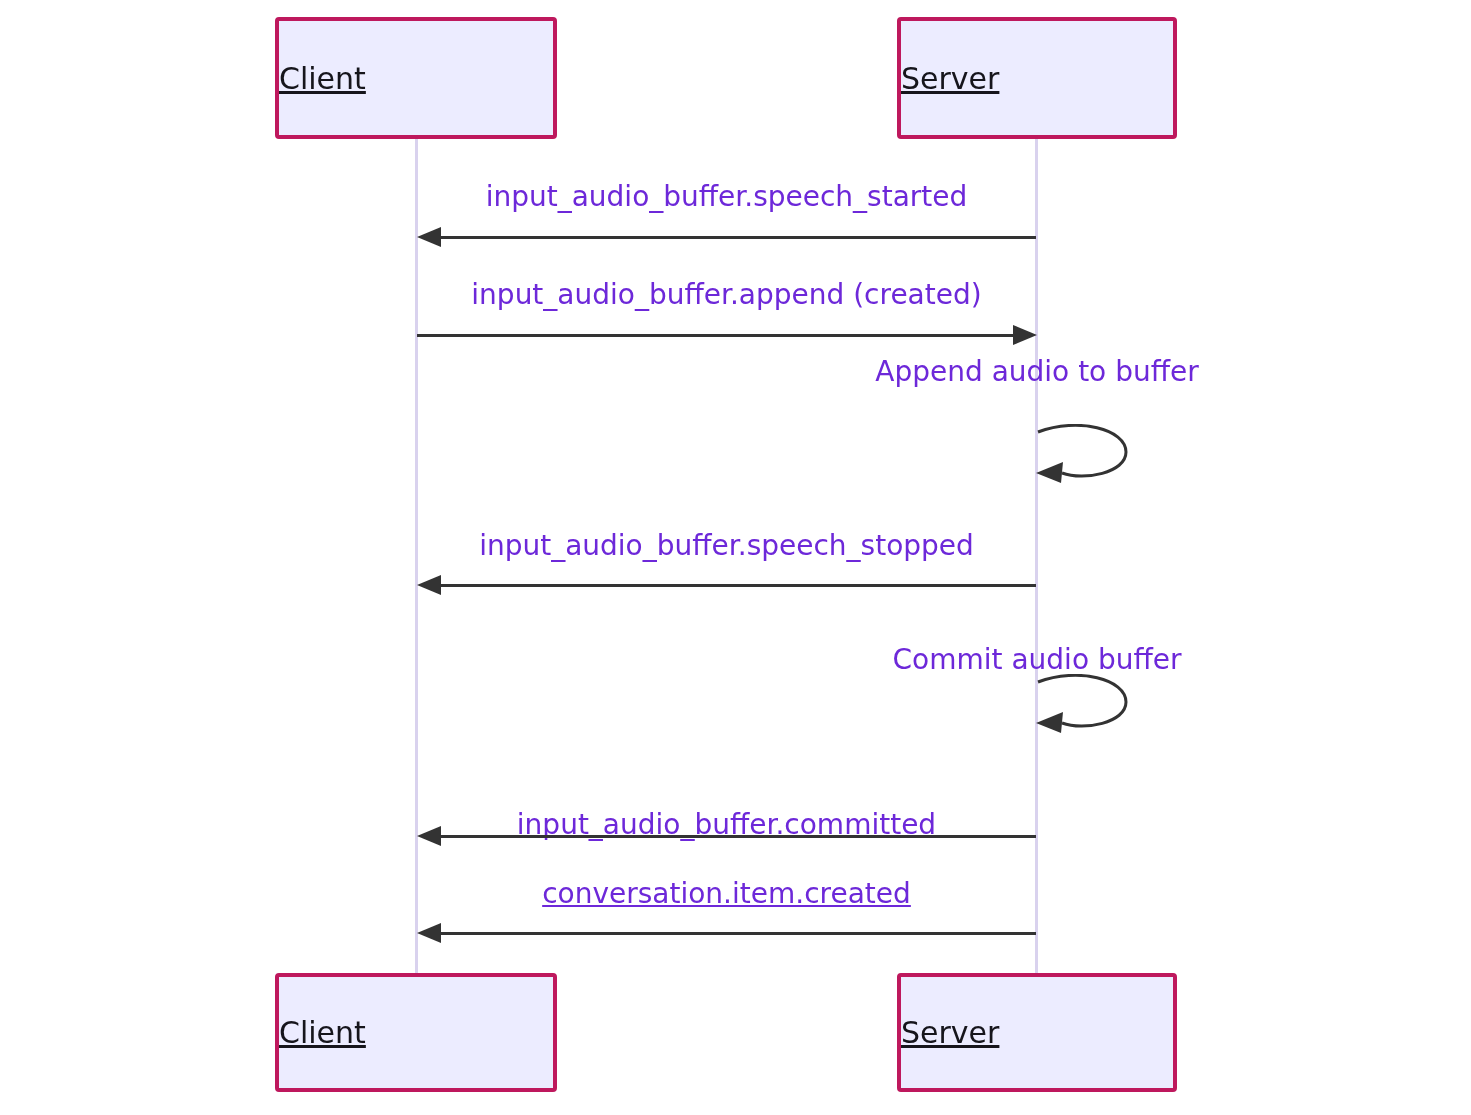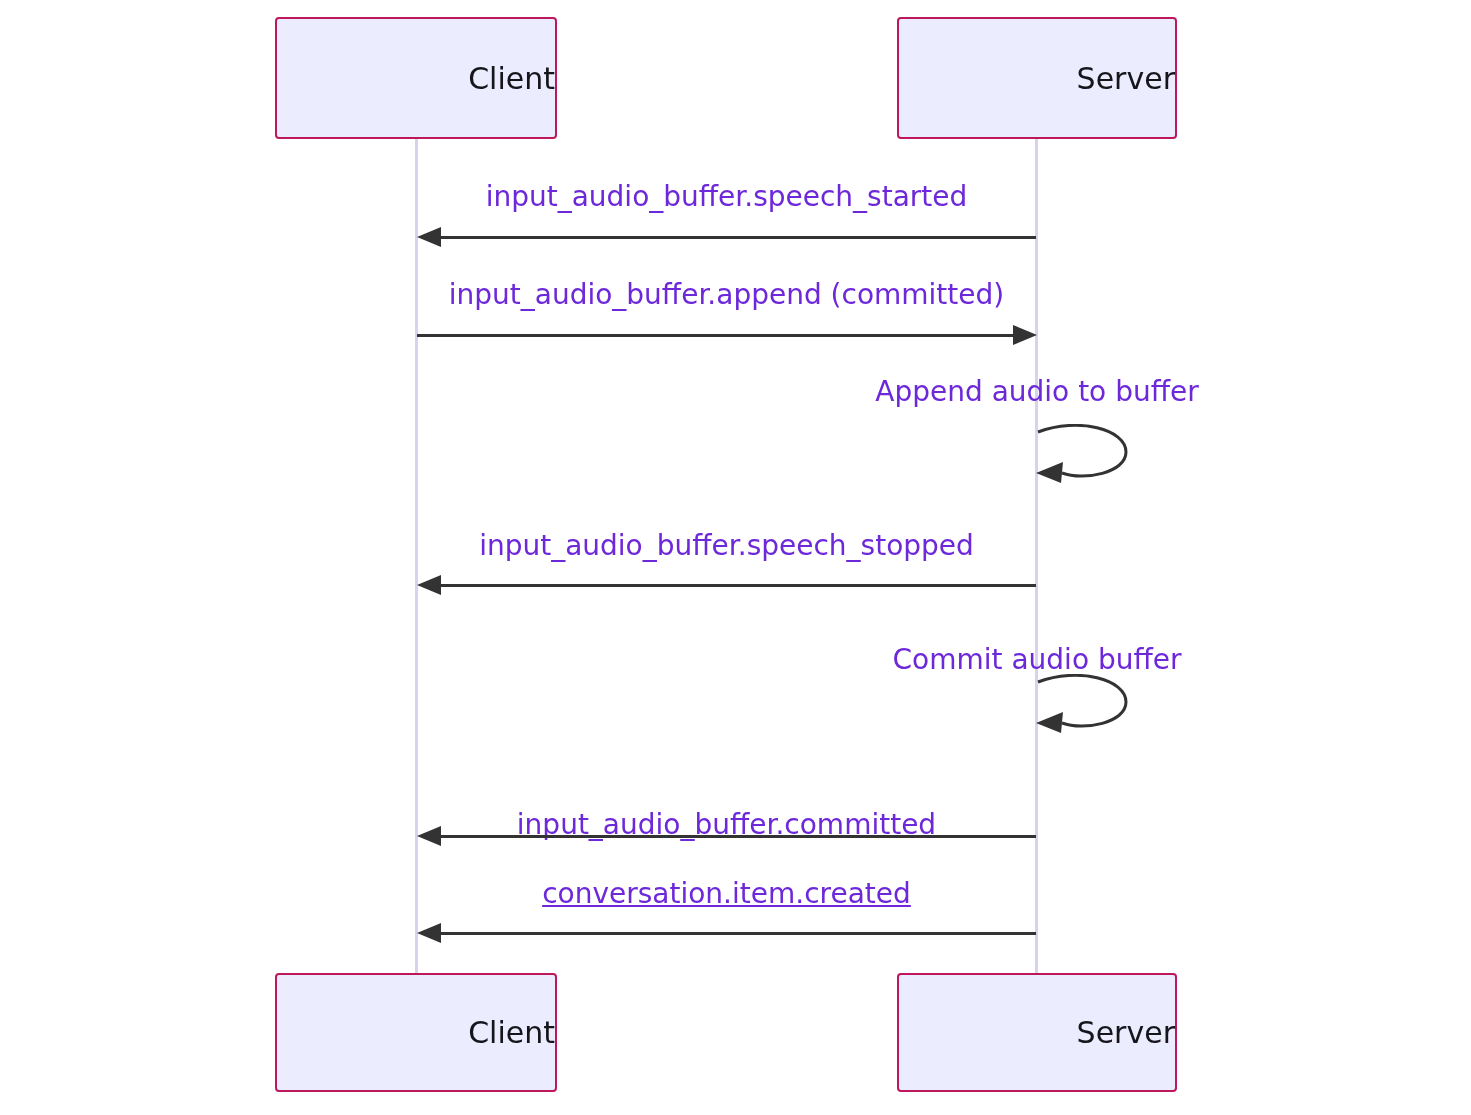--- a/index.html
+++ b/index.html
@@ -8,27 +8,28 @@
     position: relative;
     width: 1471px;
     height: 1115px;
     background: #ffffff;
     font-family: "DejaVu Sans", "Liberation Sans", sans-serif;
     overflow: hidden;
   }
   .actor {
     position: absolute;
     background: #ECECFF;
-    border: 2px solid #be185d;
+    border: 4px solid #be185d;
     border-radius: 4px;
     display: flex;
     align-items: center;
-    justify-content: flex-end;
+    justify-content: flex-start;
     font-size: 30px;
     color: #16151c;
+    text-decoration: underline;
   }
   .lifeline {
     position: absolute;
     width: 3px;
     background: #D9D2EE;
   }
   .msg-label {
     position: absolute;
     text-align: center;
     font-size: 28px;
@@ -72,25 +73,25 @@
     <span>Client</span>
   </div>
   <div class="actor" style="left: 897px; top: 17px; width: 280px; height: 122px;">
     <span>Server</span>
   </div>
 
   <div class="msg-label" style="left: 417px; top: 180px; width: 619px;">input_audio_buffer.speech_started</div>
   <div class="msg-line" style="left: 432px; top: 236px; width: 604px;"></div>
   <div class="arrowhead-left" style="left: 417px; top: 227px;"></div>
 
-  <div class="msg-label" style="left: 417px; top: 278px; width: 619px;">input_audio_buffer.append (committed)</div>
+  <div class="msg-label" style="left: 417px; top: 278px; width: 619px;">input_audio_buffer.append (created)</div>
   <div class="msg-line" style="left: 417px; top: 334px; width: 604px;"></div>
   <div class="arrowhead-right" style="left: 1013px; top: 325px;"></div>
 
-  <div class="msg-label" style="left: 787px; top: 375px; width: 500px; text-align: center;">Append audio to buffer</div>
+  <div class="msg-label" style="left: 787px; top: 355px; width: 500px; text-align: center;">Append audio to buffer</div>
   <svg class="self-loop" style="left: 1036px; top: 424px;" viewBox="0 0 94 60">
     <path d="M 2 8 C 42 -7 90 5 90 28 C 90 49 48 57 26 49" fill="none" stroke="#333333" stroke-width="3"></path>
     <polygon points="0,49 27,38 25,59" fill="#333333"></polygon>
   </svg>
 
   <div class="msg-label" style="left: 417px; top: 529px; width: 619px;">input_audio_buffer.speech_stopped</div>
   <div class="msg-line" style="left: 432px; top: 584px; width: 604px;"></div>
   <div class="arrowhead-left" style="left: 417px; top: 575px;"></div>
 
   <div class="msg-label" style="left: 787px; top: 643px; width: 500px;">Commit audio buffer</div>

